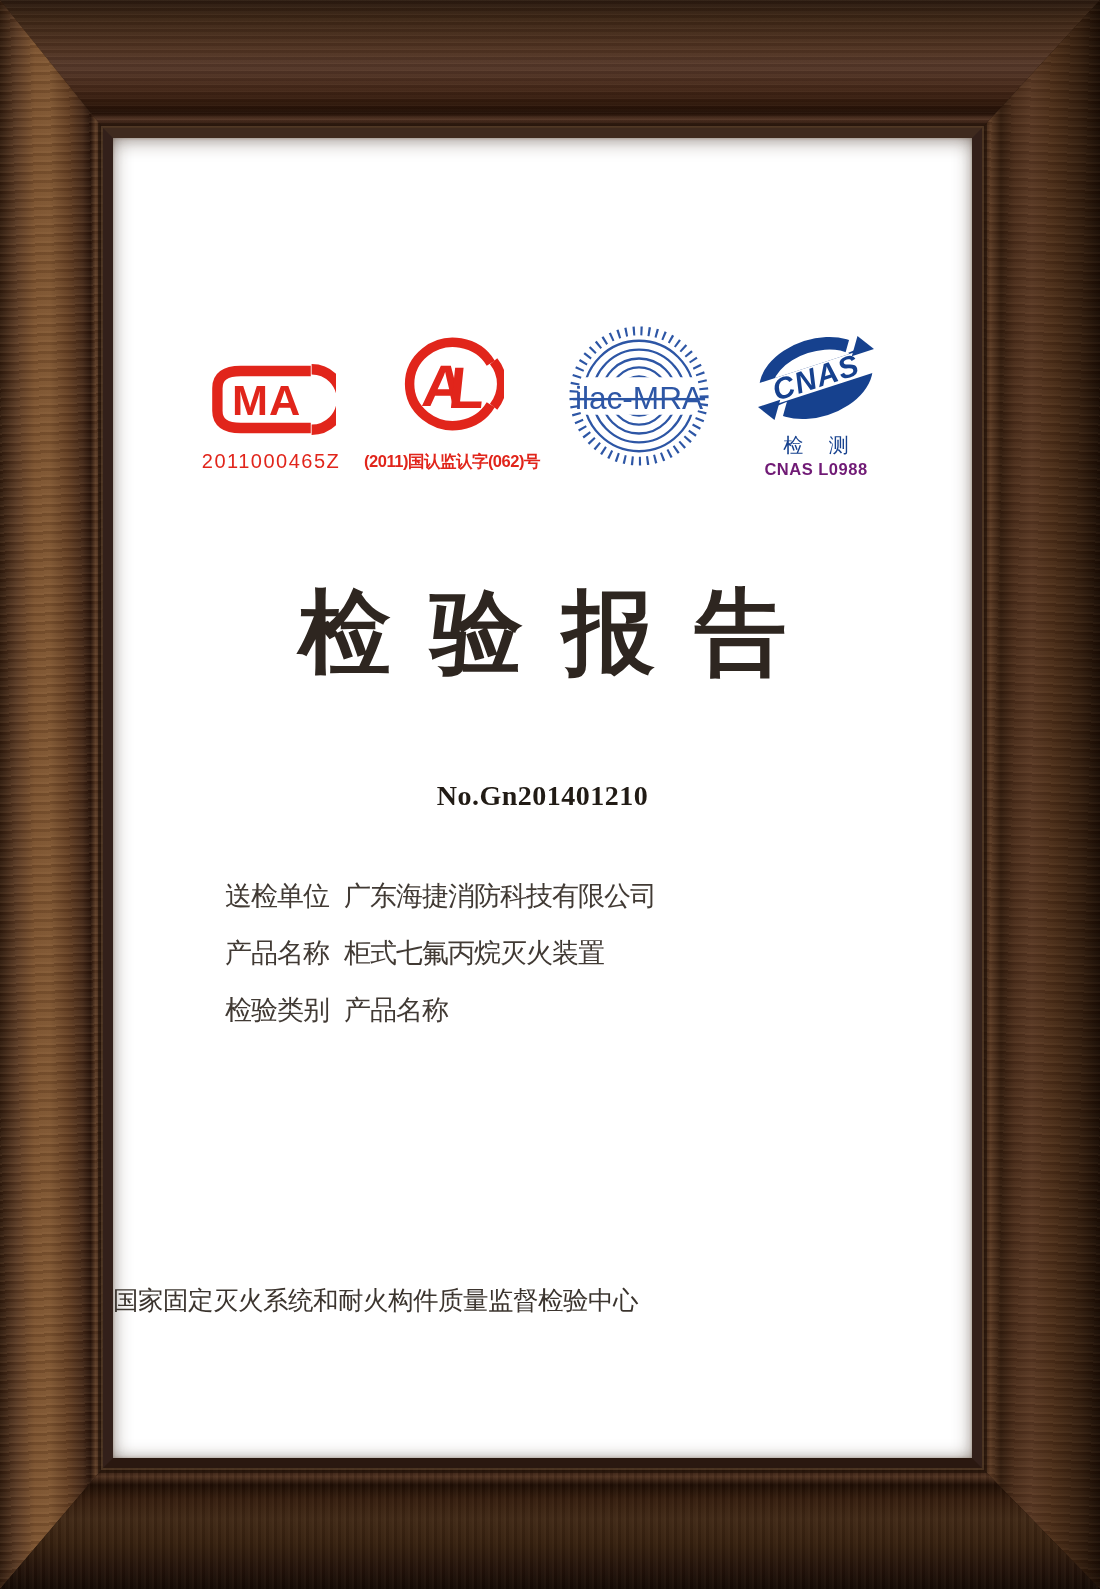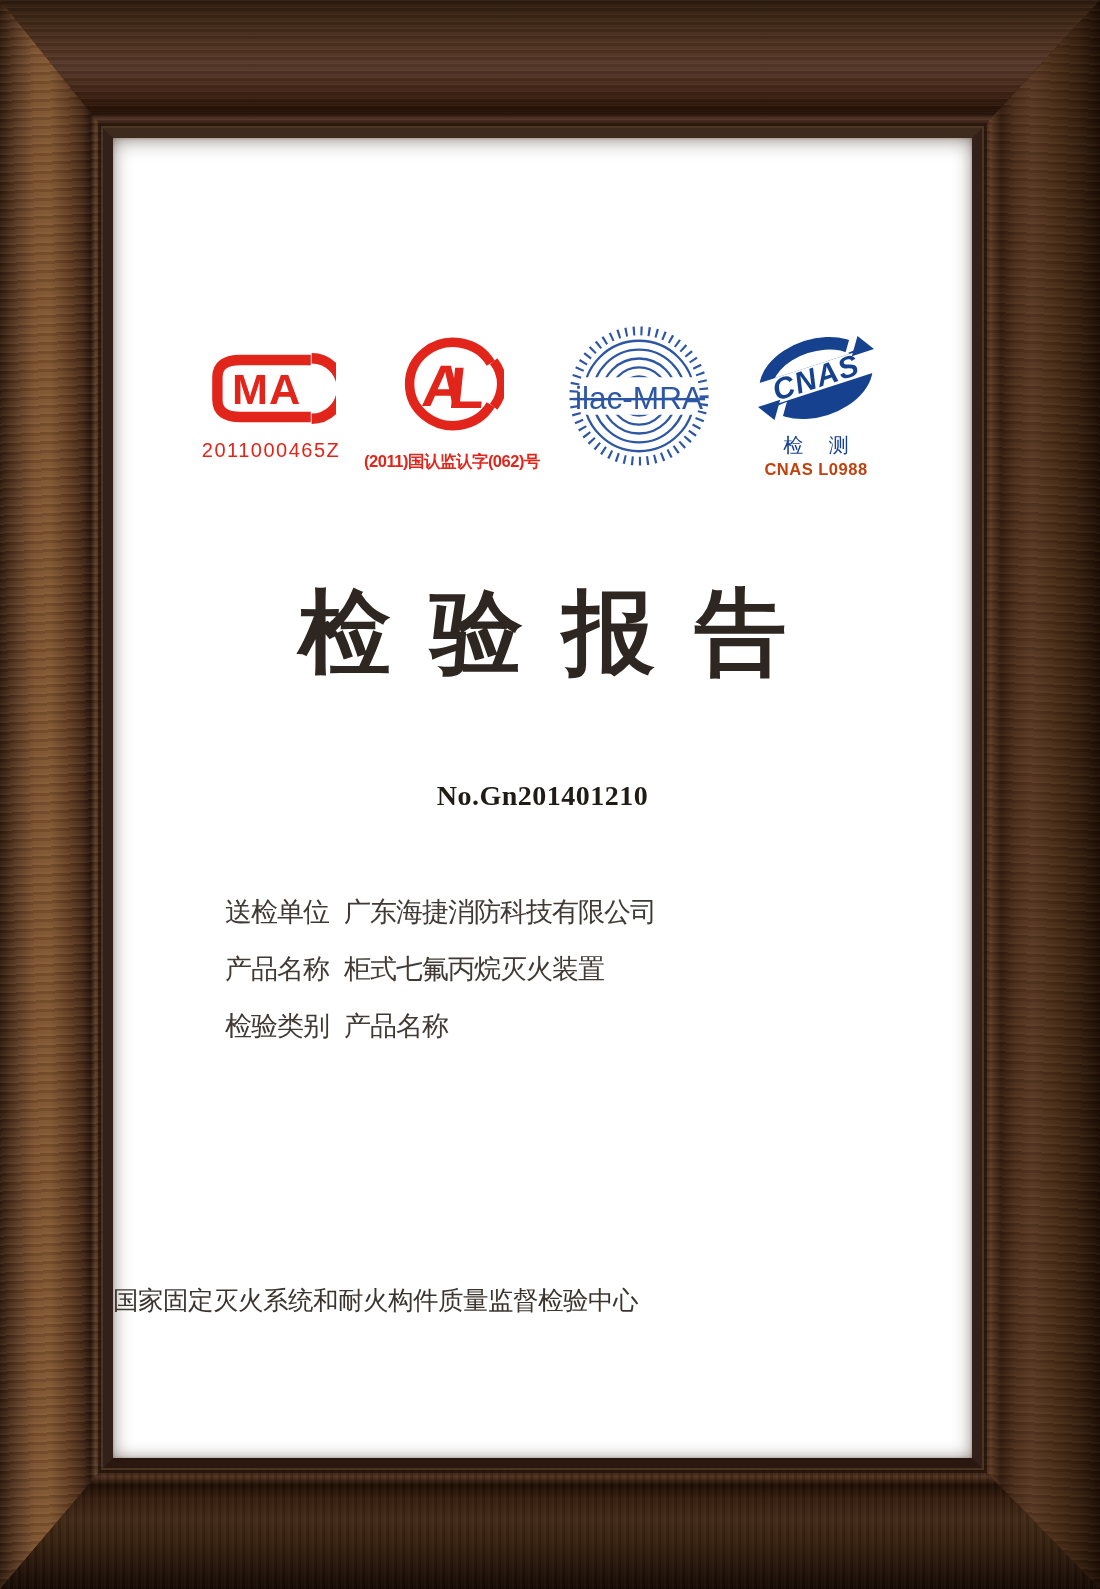--- a/index.html
+++ b/index.html
@@ -33,38 +33,38 @@
   .paper{position:absolute;left:103px;top:128px;width:879px;height:1340px;box-sizing:border-box;
     background:#fff;border:10px solid;border-color:#3f2a1e #33201a #2a1810 #33201a;
     box-shadow:0 0 0 2px rgba(150,115,80,.35), 0 0 0 5px rgba(30,15,5,.55),
        inset 0 12px 18px -8px rgba(50,30,15,.38),
        inset 0 -10px 16px -8px rgba(50,30,15,.26),
        inset 12px 0 18px -10px rgba(50,30,15,.30),
        inset -12px 0 18px -10px rgba(50,30,15,.30),
        inset 0 0 3px rgba(90,60,30,.35);}
 
   .logo-col{position:absolute;transform:translateX(-50%);text-align:center;}
-  .lc-cma{left:158px;top:209px;width:170px;}
+  .lc-cma{left:158px;top:220px;width:170px;}
   .lc-al{left:339px;top:194px;width:190px;}
   .lc-ilac{left:526px;top:184px;width:160px;}
   .lc-cnas{left:703px;top:190px;width:170px;}
 
   .cma-num{margin-top:5px;color:#e1251b;font-size:20px;font-weight:500;letter-spacing:1.5px;white-space:nowrap;}
   .al-cap{margin-top:11px;color:#e1251b;font-size:16.5px;font-weight:600;letter-spacing:-.5px;white-space:nowrap;}
   .cnas-cn{color:#16418e;font-size:20px;font-weight:400;letter-spacing:10px;text-indent:10px;white-space:nowrap;}
-  .cnas-code{margin-top:1px;color:#c2410c;font-size:16.5px;font-weight:700;letter-spacing:.5px;white-space:nowrap;}
+  .cnas-code{margin-top:1px;color:#701a75;font-size:16.5px;font-weight:700;letter-spacing:.5px;white-space:nowrap;}
 
   .doc-title{position:absolute;left:0;top:444px;width:100%;text-align:center;
     font-size:92px;line-height:100px;font-weight:900;color:#2e2620;
     letter-spacing:40px;text-indent:40px;white-space:nowrap;}
   .report-no{position:absolute;left:0;top:642px;width:100%;text-align:center;
     font-family:"Liberation Serif","DejaVu Serif",serif;font-weight:600;
     font-size:28px;color:#211b15;letter-spacing:.5px;}
 
-  .fields{position:absolute;left:112px;top:742px;margin-top:16px;}
+  .fields{position:absolute;left:112px;top:742px;}
   .field-row{font-size:27px;line-height:32px;margin-bottom:25px;color:#413a34;letter-spacing:-1px;white-space:nowrap;}
   .field-row .val{margin-left:15px;}
 
   .org-line{position:absolute;left:0;top:1145px;width:100%;text-align:left;
     font-size:25.5px;color:#3b342e;letter-spacing:-.5px;white-space:nowrap;}
 
   svg text{font-family:"Liberation Sans","DejaVu Sans",sans-serif;}
 </style>
 </head>
 <body>

